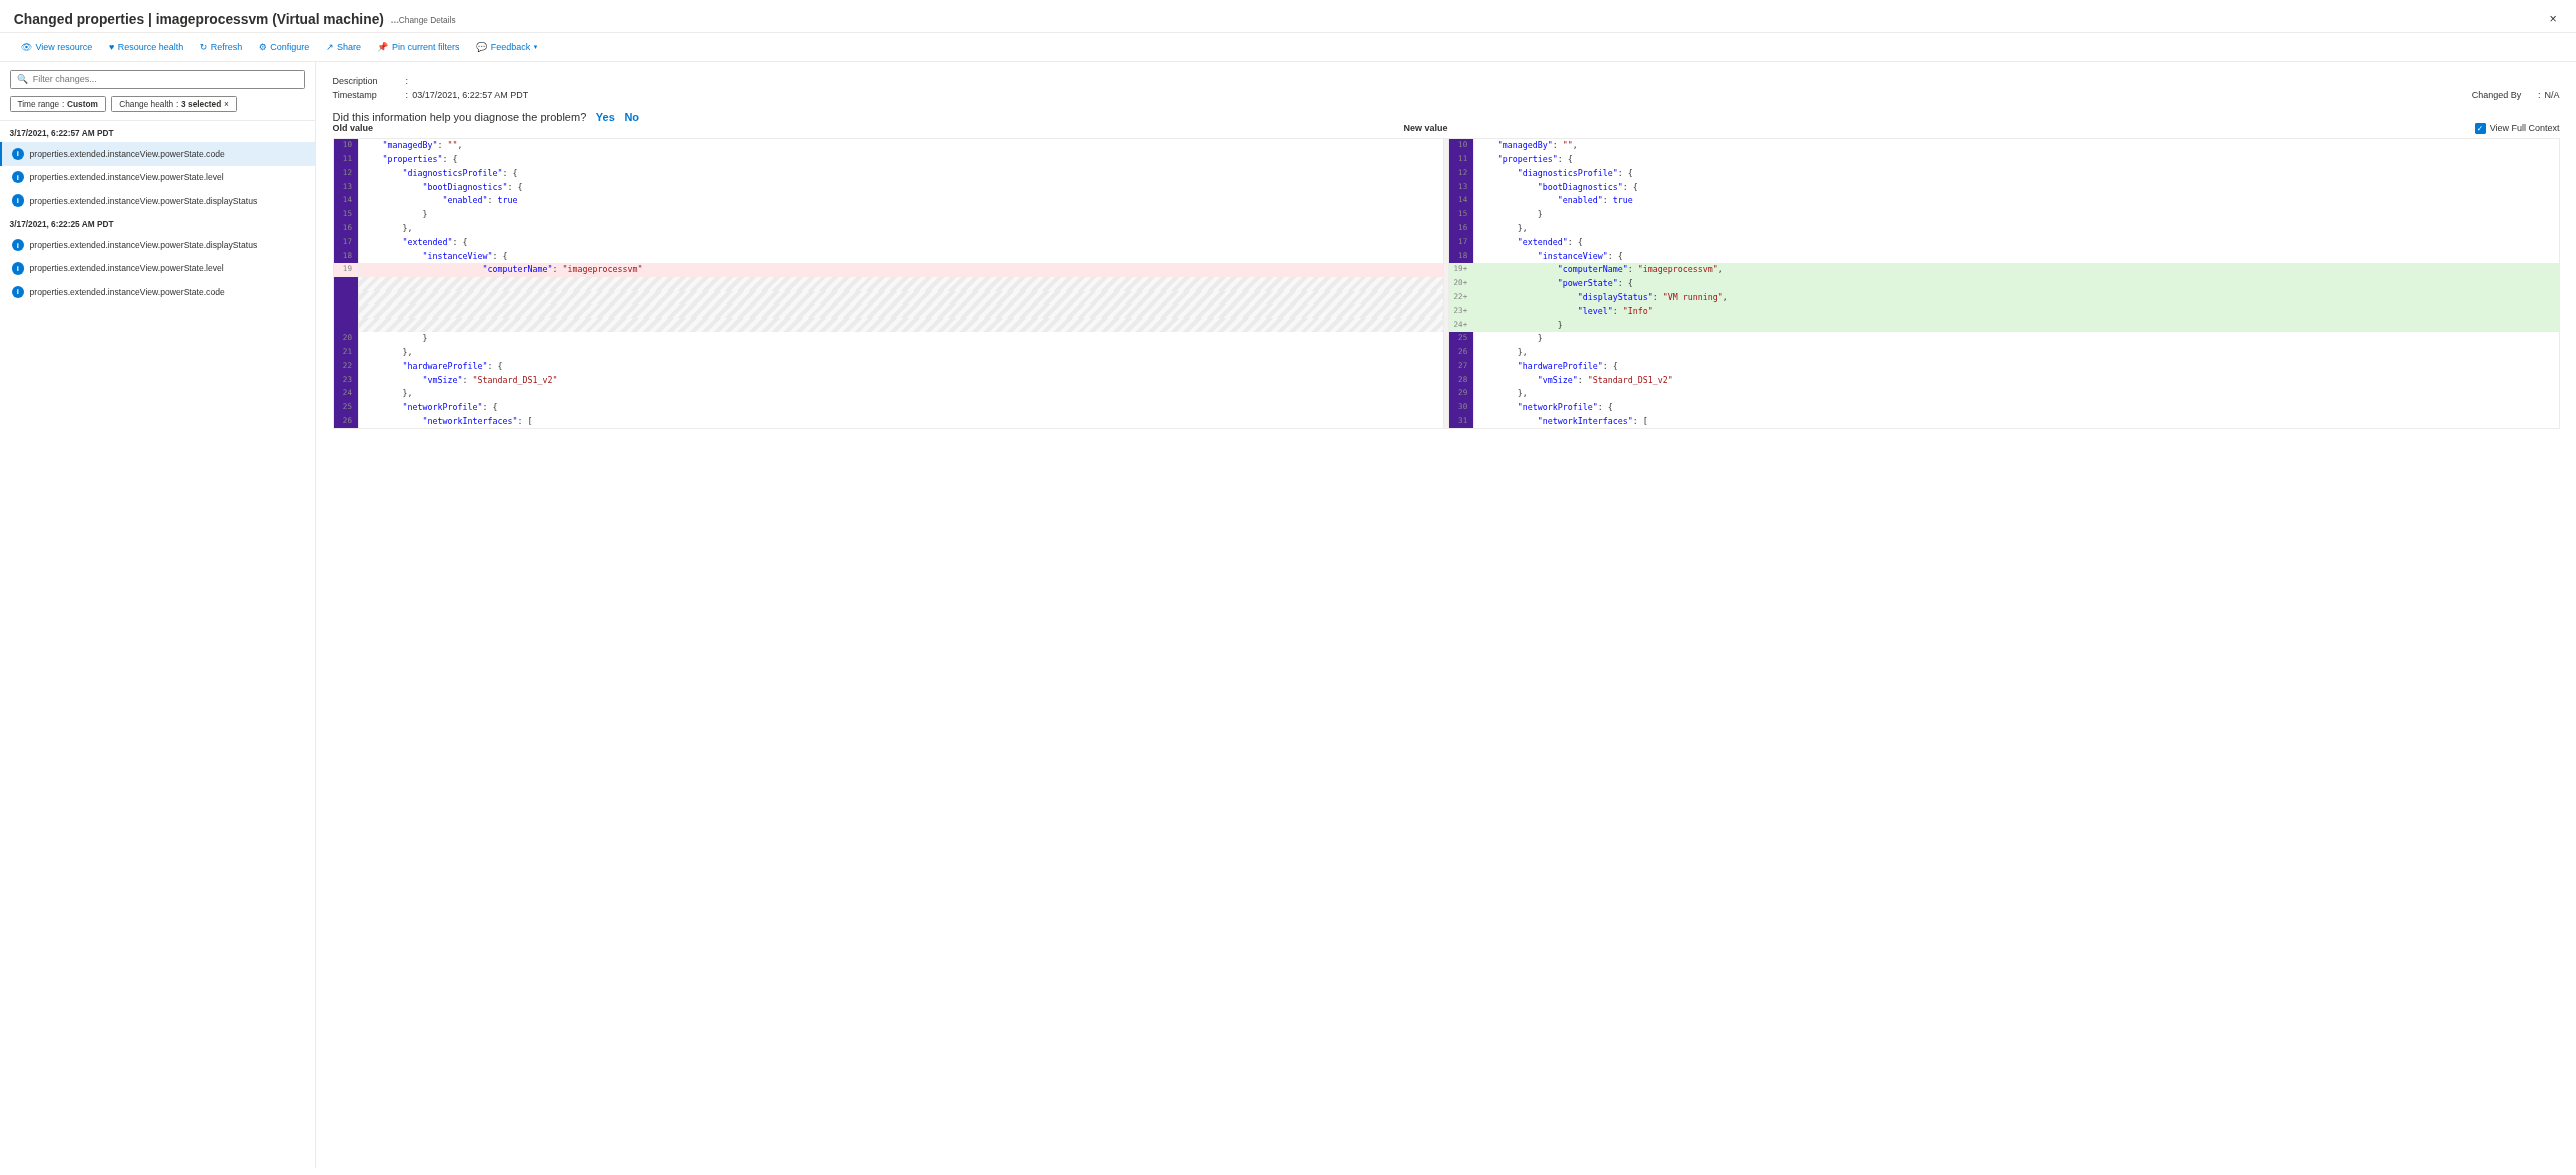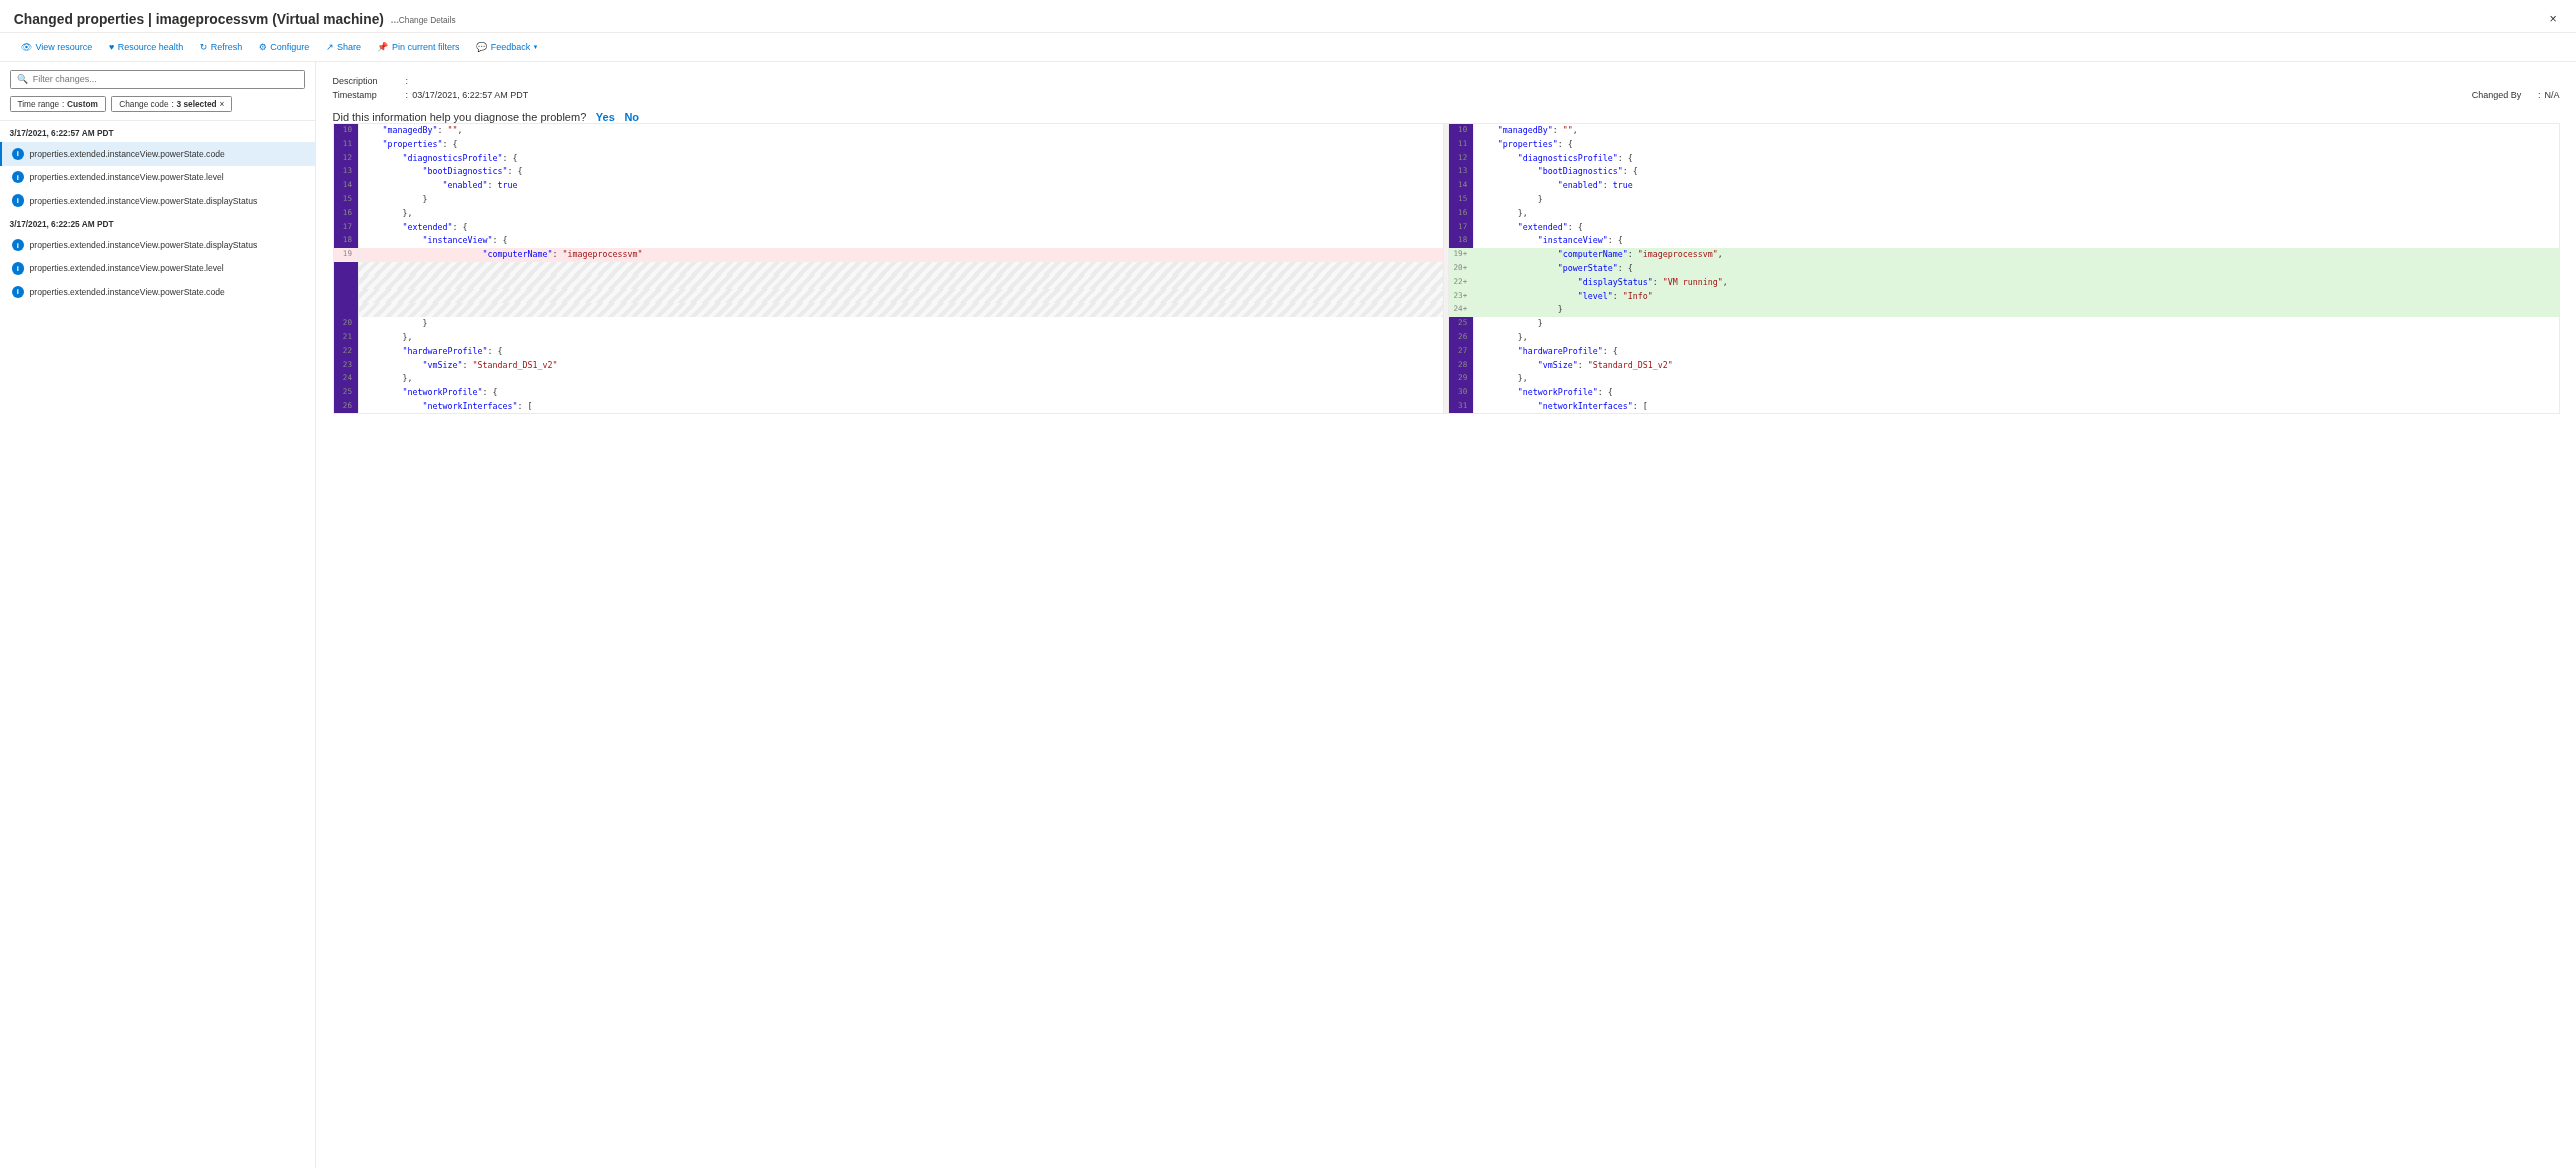--- a/index.html
+++ b/index.html
@@ -178,21 +178,21 @@
         <span class="filter-icon">🔍</span>
         <input type="text" placeholder="Filter changes..." style="">
       </div>
       <div class="filter-tags">
         <div class="filter-tag">
           <span>Time range</span>
           <span>:</span>
           <span class="bold">Custom</span>
         </div>
         <div class="filter-tag">
-          <span>Change code</span>
+          <span>Change health</span>
           <span>:</span>
           <span class="bold">3 selected</span>
           <span class="filter-tag-close">×</span>
         </div>
       </div>
     </div>
 
     <div class="changes-list">
 
       <div class="change-group-header">3/17/2021, 6:22:57 AM PDT</div>
@@ -242,20 +242,34 @@
         <span class="detail-val">N/A</span>
       </div>
     </div>
 
     <div class="diagnose-question">
       <span>Did this information help you diagnose the problem?</span>
       <span class="diagnose-yes">Yes</span>
       <span class="diagnose-no">No</span>
     </div>
 
+    <div class="diff-header">
+      <div class="diff-col-headers">
+        <div style="flex:1;">
+          <span class="diff-col-label">Old value</span>
+        </div>
+        <div style="flex:1;">
+          <span class="diff-col-label">New value</span>
+        </div>
+      </div>
+      <div class="view-full-context">
+        <div class="checkbox-blue"></div>
+        <span>View Full Context</span>
+      </div>
+    </div>
 
     <div class="diff-container">
 
       <div class="diff-pane" id="diff-old">
           <div class="diff-line">
             <span class="diff-line-num">10</span>
             <span class="diff-line-content">    <span class="str-key">"managedBy"</span>: <span class="str-val">""</span>,</span>
           </div>
           <div class="diff-line">
             <span class="diff-line-num">11</span>

